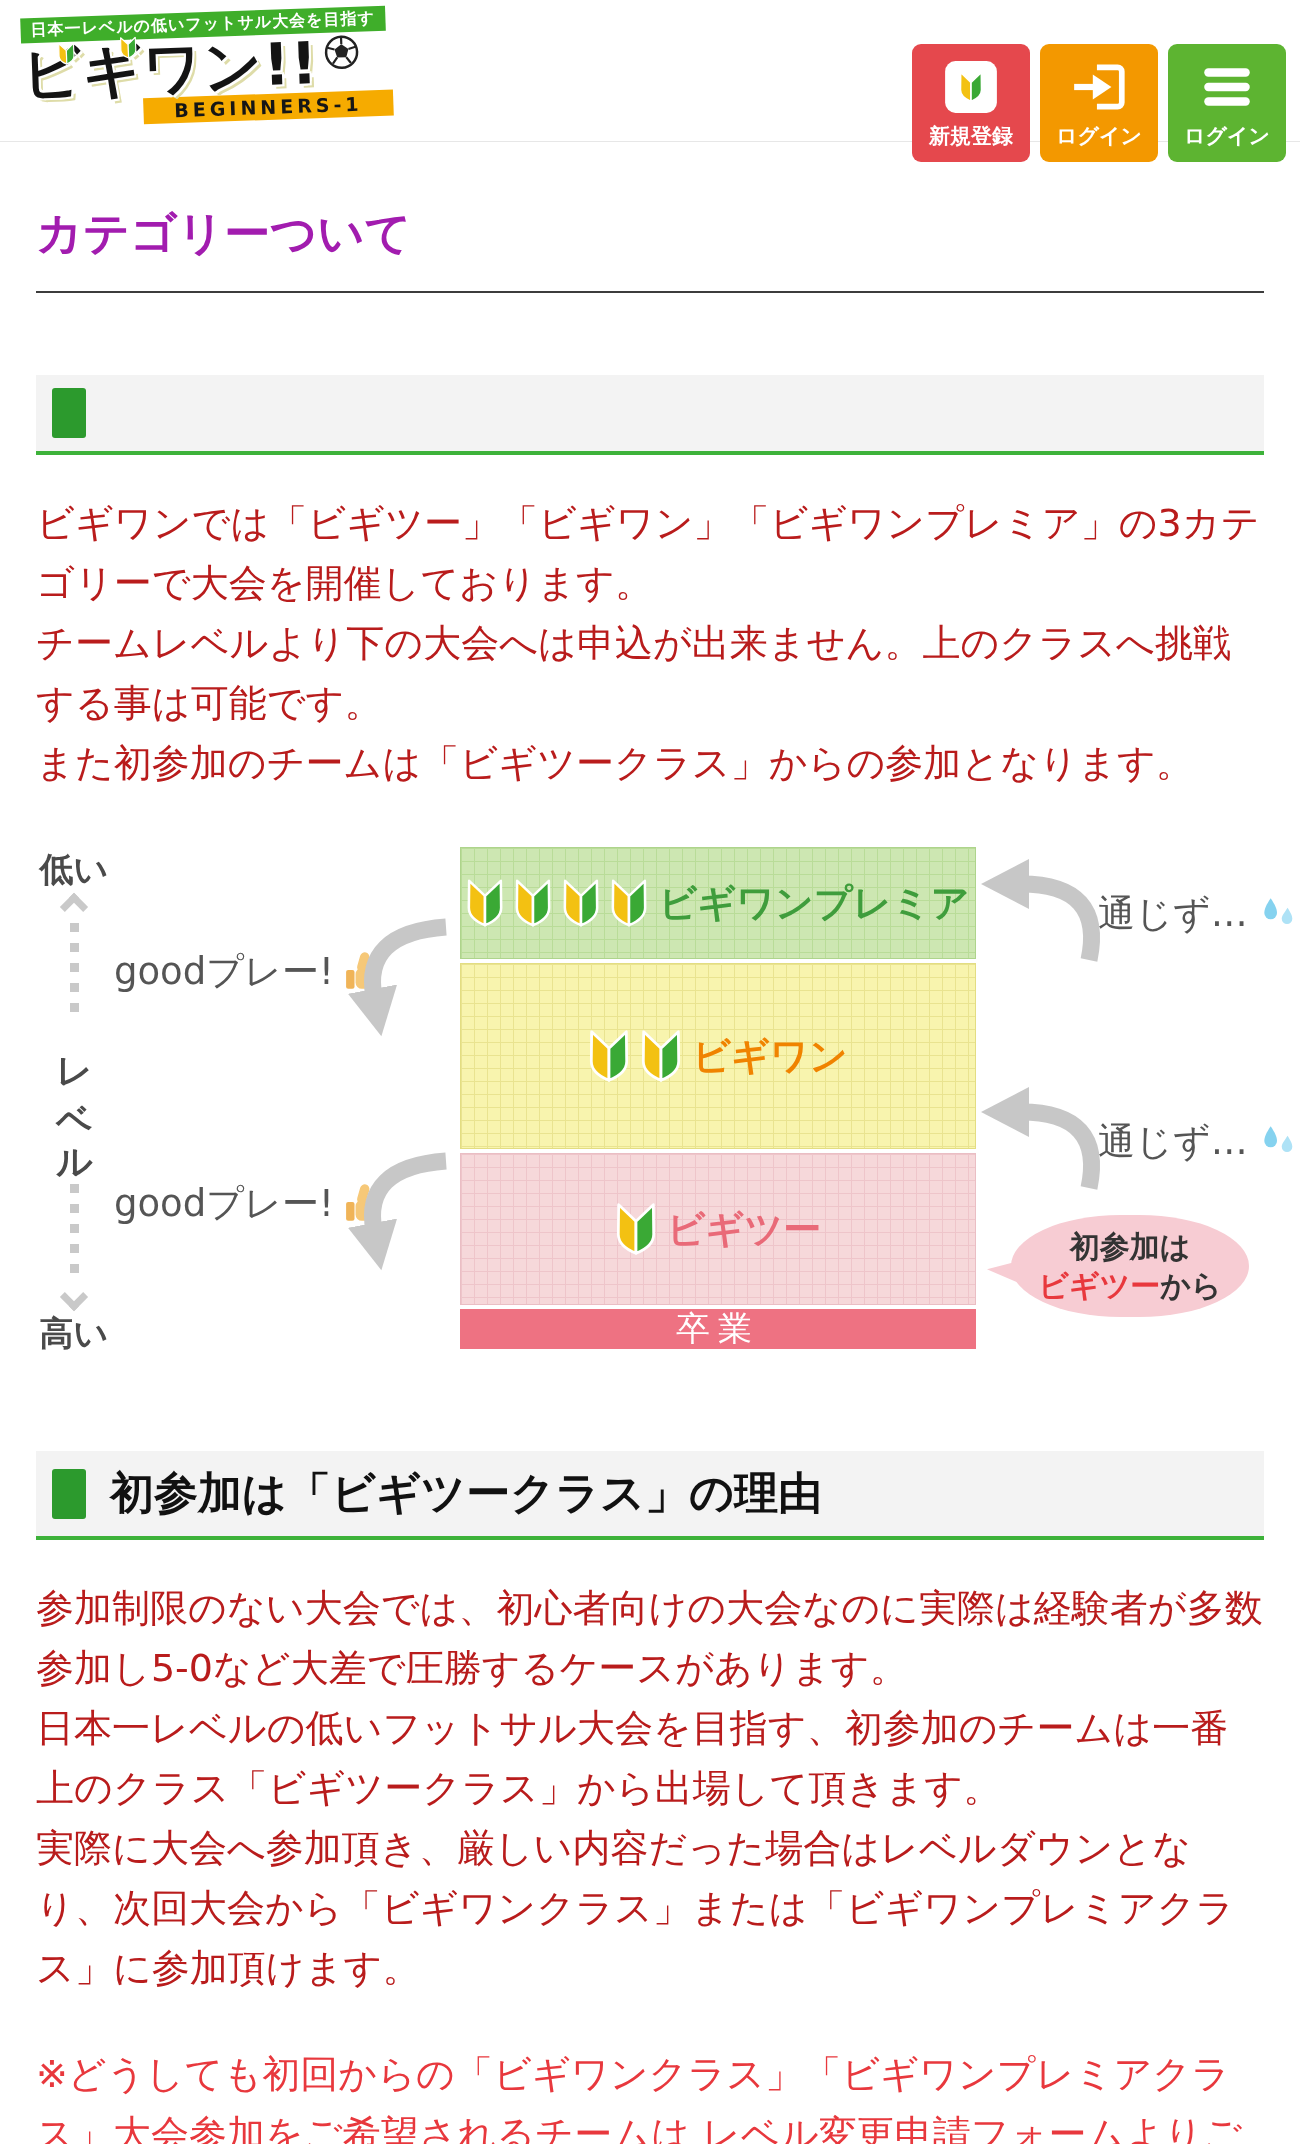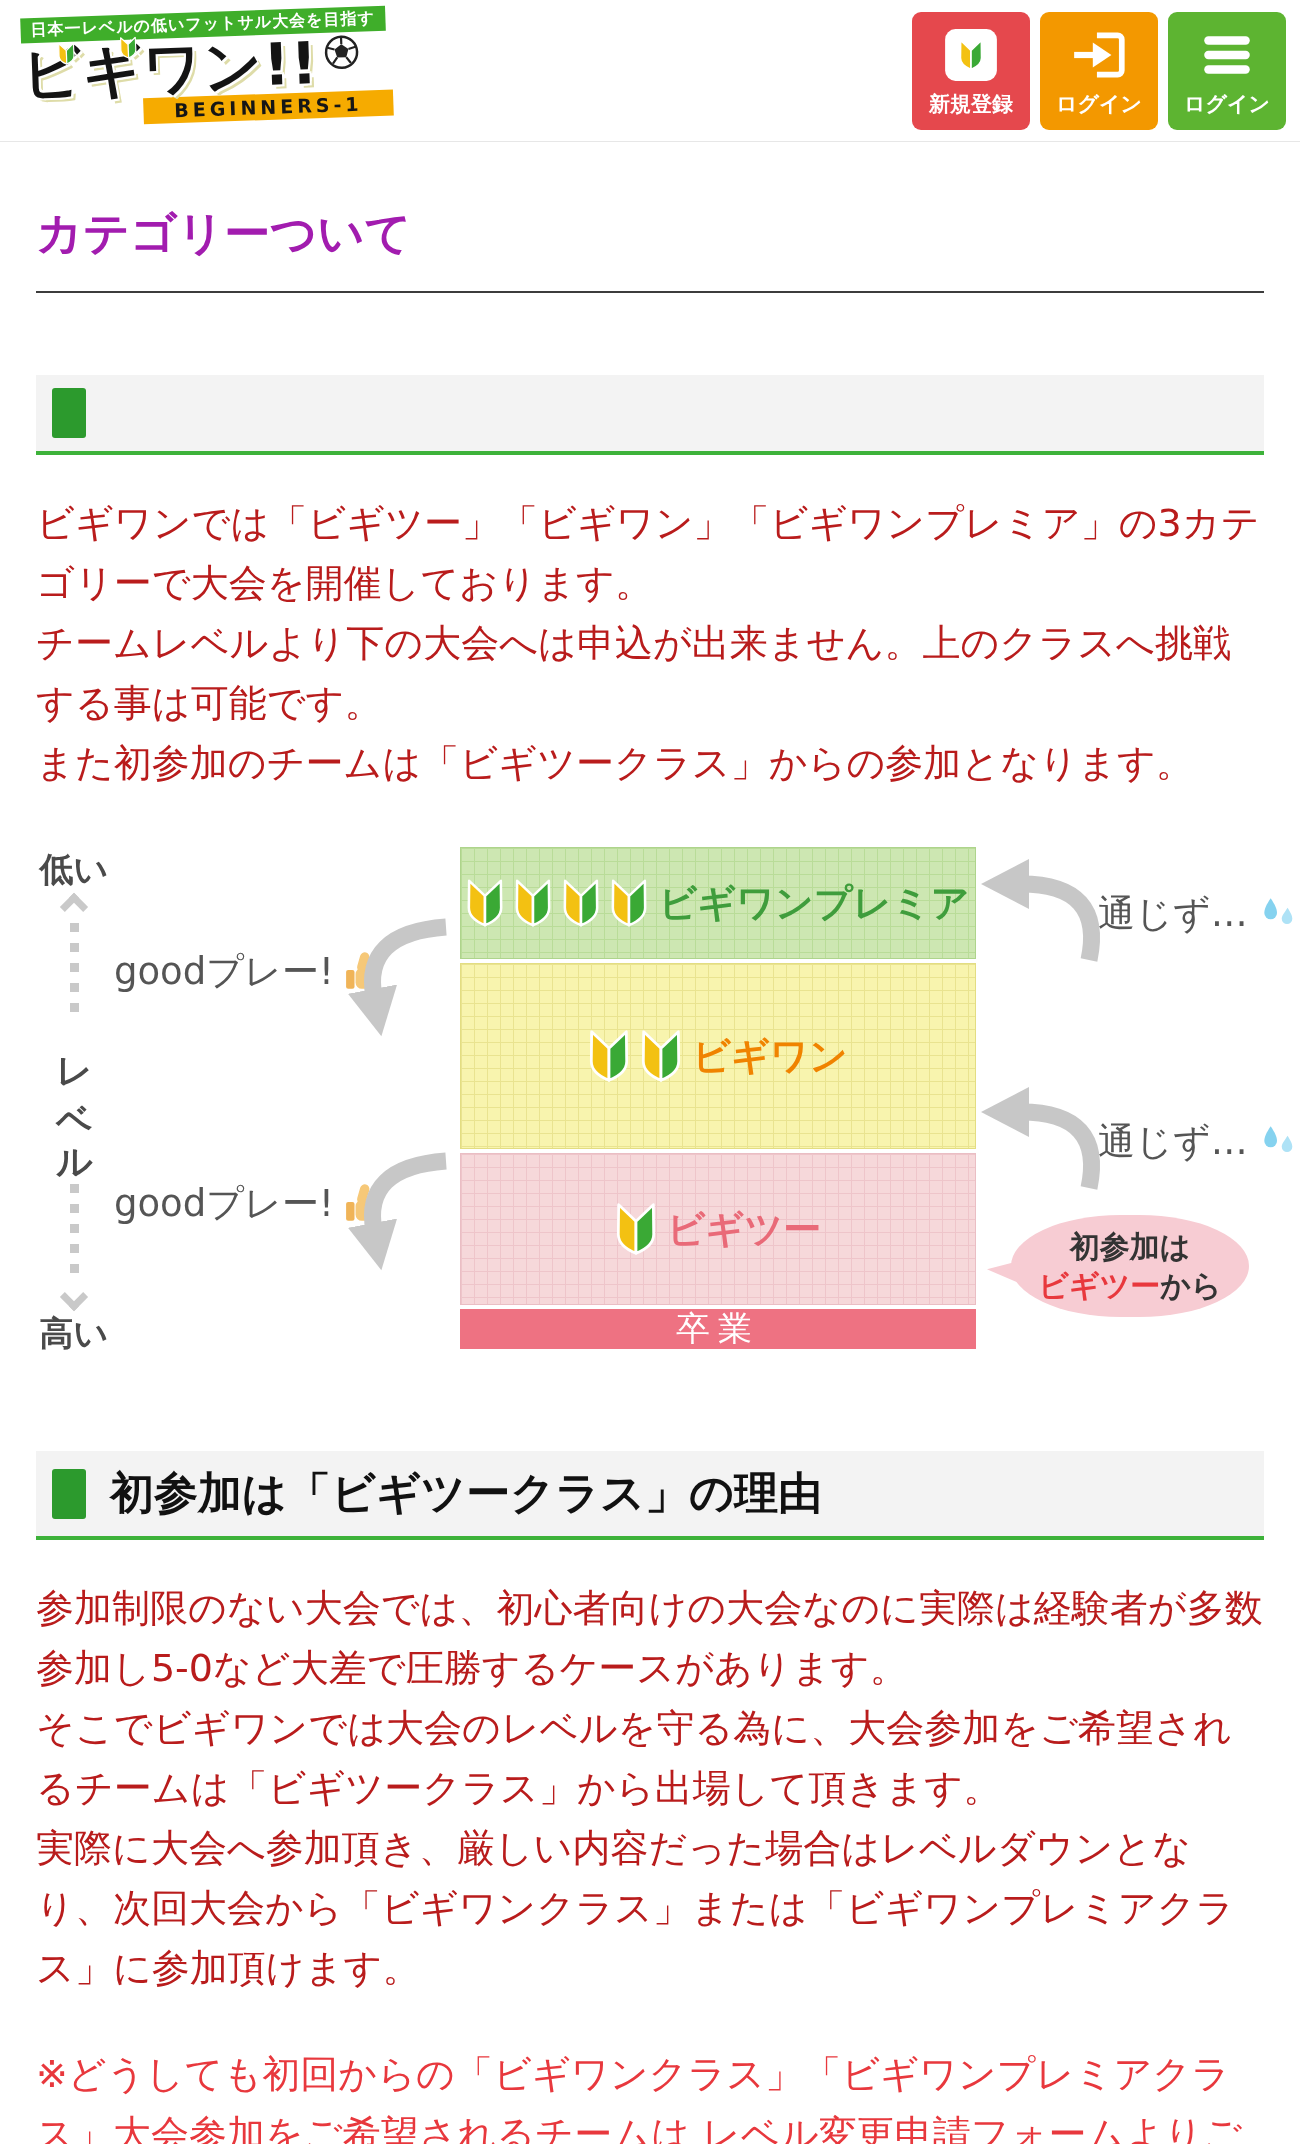--- a/index.html
+++ b/index.html
@@ -34,20 +34,21 @@
   }
   .logo-wakaba { position:absolute; z-index:2; }
   .logo-wakaba.m1 { left:36px; top:26px; }
   .logo-wakaba.m2 { left:98px; top:22px; }
   .nav { display:flex; gap:10px; margin-top:2px; }
   .nav-btn {
     width:118px; height:118px; border:none; border-radius:9px; cursor:pointer;
     display:flex; flex-direction:column; align-items:center; justify-content:center;
     gap:5px; color:#fff; font-weight:bold; font-size:21px;
     font-family:"DejaVu Sans","Liberation Sans",sans-serif;
+    margin-top:32px;
   }
   .btn-register { background:#e5484d; }
   .btn-login { background:#f39800; }
   .btn-menu { background:#5db431; }
   .nav-btn .icon { height:60px; display:flex; align-items:center; justify-content:center; }
 
   
   .page-title {
     margin:61px 36px 0; font-size:46px; font-weight:bold; color:#a21caf;
     padding-bottom:26px; border-bottom:2px solid #3c3c3c;
@@ -306,19 +307,19 @@
   </div>
 </div>
 
 <div class="sec-heading second">
   <span class="sec-marker"></span>
   <span class="sec-heading-text">初参加は「ビギツークラス」の理由</span>
 </div>
 
 <div class="body-text">
   <p>参加制限のない大会では、初心者向けの大会なのに実際は経験者が多数参加し5-0など大差で圧勝するケースがあります。</p>
-  <p>そこでビギワンでは大会のレベルを守る為に、大会参加をご希望されるチームは「ビギツークラス」から出場して頂きます。</p>
+  <p>日本一レベルの低いフットサル大会を目指す、初参加のチームは一番上のクラス「ビギツークラス」から出場して頂きます。</p>
   <p>実際に大会へ参加頂き、厳しい内容だった場合はレベルダウンとなり、次回大会から「ビギワンクラス」または「ビギワンプレミアクラス」に参加頂けます。</p>
 </div>
 
 <div class="note">
   <span>※どうしても初回からの「ビギワンクラス」「ビギワンプレミアクラス」大会参加をご希望されるチームは </span><span class="form-link">レベル変更申請フォーム</span><span>よりご相談ください。</span>
 </div>
 
 </body></html>

